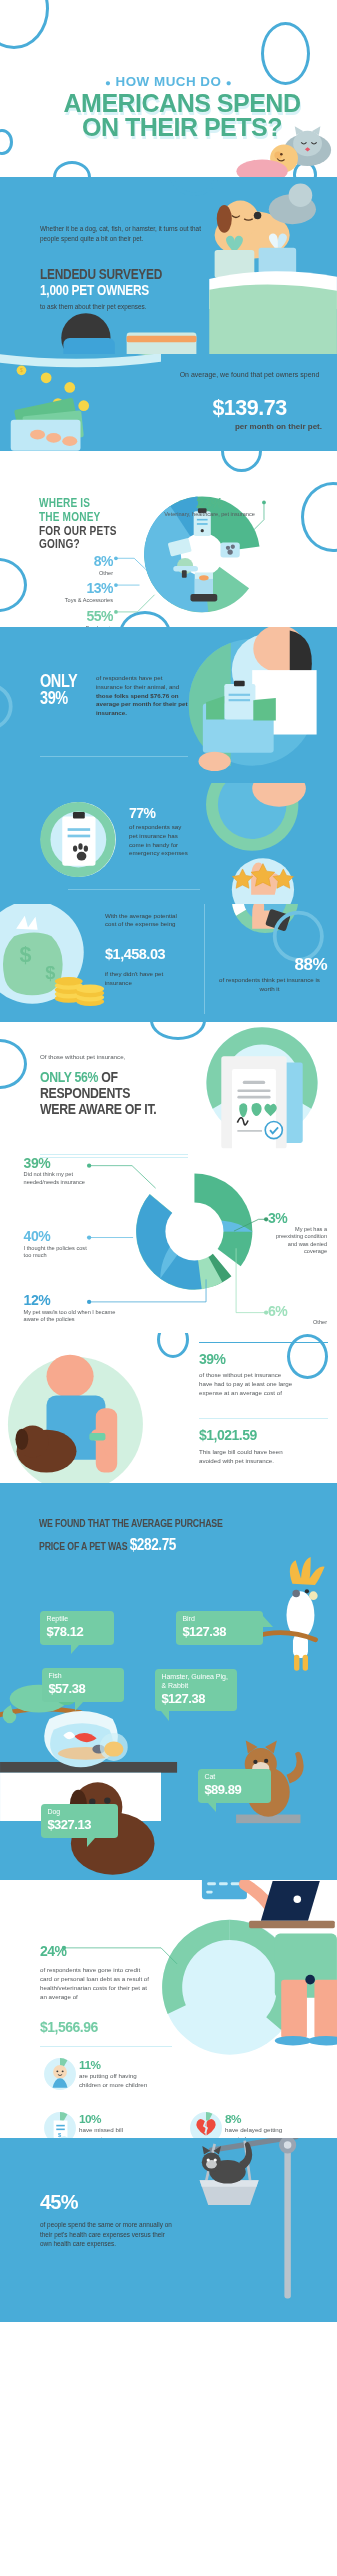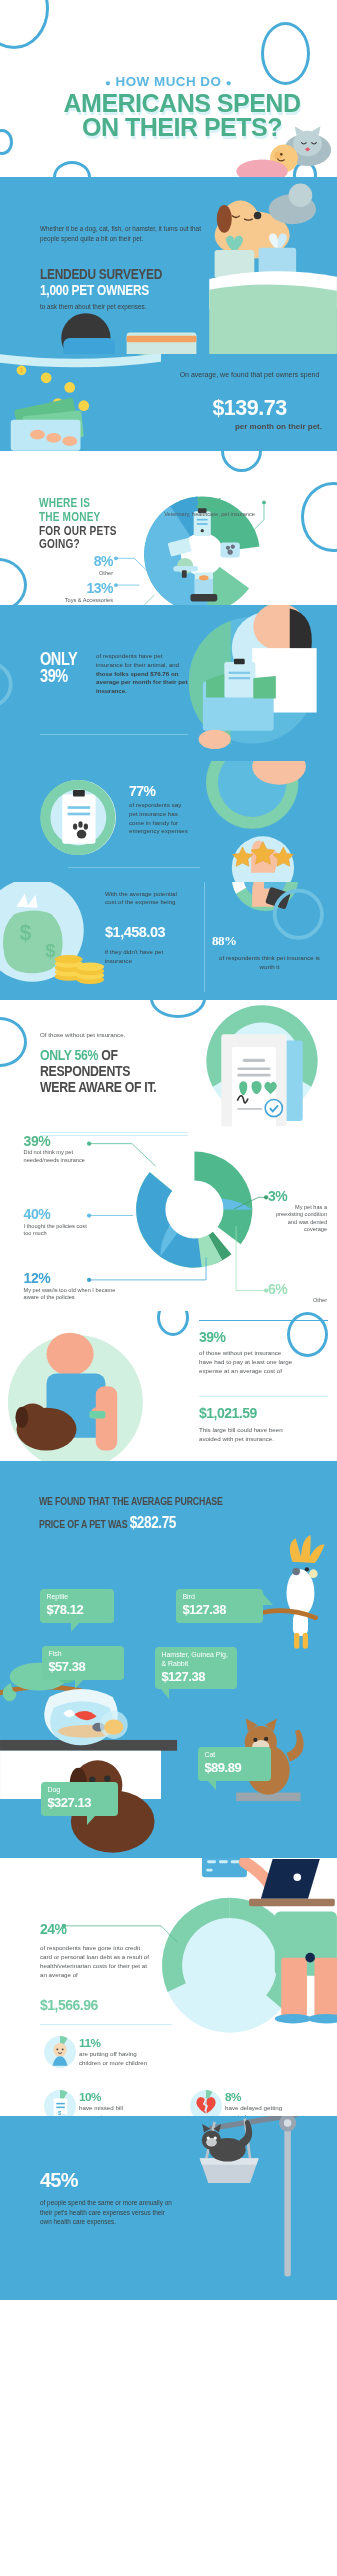--- a/index.html
+++ b/index.html
@@ -49,21 +49,21 @@
   #survey .h2 { position:absolute; left:40px; top:105px; font-size:14.5px; color:#fff; font-weight:bold; letter-spacing:-0.3px;}
   #survey .txt2 { position:absolute; left:40px; top:126px; font-size:6.4px; color:#3c4043;}
 
   
   #avg { height: 97px; }
   #avg .t { position:absolute; left:177px; top:16px; width:145px; text-align:center; font-size:7px; color:#3b4043; line-height:1.45;}
   #avg .big { position:absolute; left:177px; top:42px; width:145px; text-align:center; font-size:21.5px; color:#fff; font-weight:bold; letter-spacing:-0.5px;}
   #avg .s { position:absolute; left:177px; top:68px; width:145px; text-align:right; font-size:8px; color:#4a4a4a; font-weight:bold; line-height:1.25;}
 
   
-  #where { height: 154px; background:#fff; }
+  #where { height: 176px; background:#fff; }
   #where .hd { position:absolute; left:39px; top:46px; font-size:12.3px; line-height:1.12; font-weight:bold; letter-spacing:-0.2px;}
   #where .hd .g { color:#4FB88D; display:block;}
   #where .hd .d { color:#4a4a4a; display:block;}
   .stat-l { position:absolute; text-align:right; }
   .stat-l .p { font-size:14px; font-weight:bold; letter-spacing:-0.5px; }
   .stat-l .lb { font-size:5.6px; color:#55595c; line-height:1.3; margin-top:0.5px;}
   .stat-r { position:absolute; text-align:center; }
   .stat-r .p { font-size:14px; font-weight:bold; letter-spacing:-0.5px;}
   .stat-r .lb { font-size:5.6px; color:#55595c; line-height:1.3;}
 
@@ -77,21 +77,21 @@
   #ins2 { height: 121px; }
   #ins2 .p77 { position:absolute; left:129px; top:21.5px; font-size:14px; color:#fff; font-weight:bold; letter-spacing:-0.5px;}
   #ins2 .t77 { position:absolute; left:129px; top:40px; width:62px; font-size:6.2px; line-height:1.42; color:#3b4043;}
   #ins2 .divider { position:absolute; left:68px; top:106px; width:132px; height:0.5px; background:#79c4e3;}
 
   #ins3 { height: 118px; }
   #ins3 .t1 { position:absolute; left:105px; top:7.5px; width:81px; font-size:6.2px; line-height:1.42; color:#3b4043;}
   #ins3 .big { position:absolute; left:105px; top:42px; font-size:14.5px; color:#fff; font-weight:bold; letter-spacing:-0.5px;}
   #ins3 .t2 { position:absolute; left:105px; top:66px; width:81px; font-size:6.2px; line-height:1.42; color:#3b4043;}
   #ins3 .vline { position:absolute; left:204px; top:0px; width:0.5px; height:110px; background:#7cc5e4;}
-  #ins3 .p88 { position:absolute; left:212px; top:51px; width:115px; text-align:left; font-size:13px; color:#fff; font-weight:bold; letter-spacing:-0.5px;font-family:Liberation Serif, serif;}
+  #ins3 .p88 { position:absolute; left:212px; top:51px; width:115px; text-align:right; font-size:17px; color:#fff; font-weight:bold; letter-spacing:-0.5px;}
   #ins3 .t88 { position:absolute; left:212px; top:72px; width:115px; text-align:center; font-size:6.2px; line-height:1.42; color:#3b4043;}
 
   
   #aware { height: 134px; background:#fff; }
   #aware .kick { position:absolute; left:40px; top:31px; font-size:6.2px; color:#55595c;}
   #aware .hd { position:absolute; left:40px; top:47px; font-size:15px; line-height:1.07; font-weight:bold; letter-spacing:-0.4px; color:#4a4a4a;}
   #aware .hd .g { color:#4FB88D; }
   #aware .divider { position:absolute; left:40px; top:132px; width:148px; height:0.5px; background:#CFEFF6;}
 
   #reasons { height: 177px; background:#fff;}

